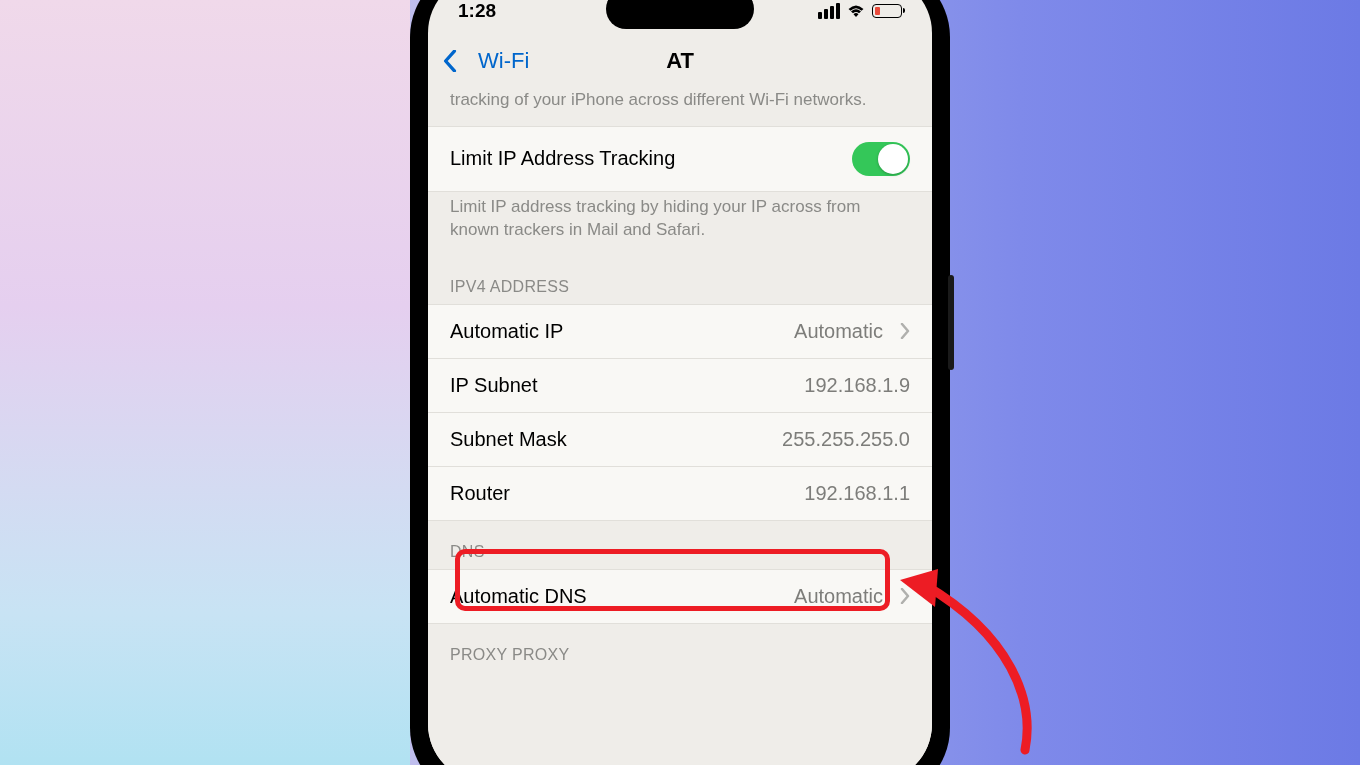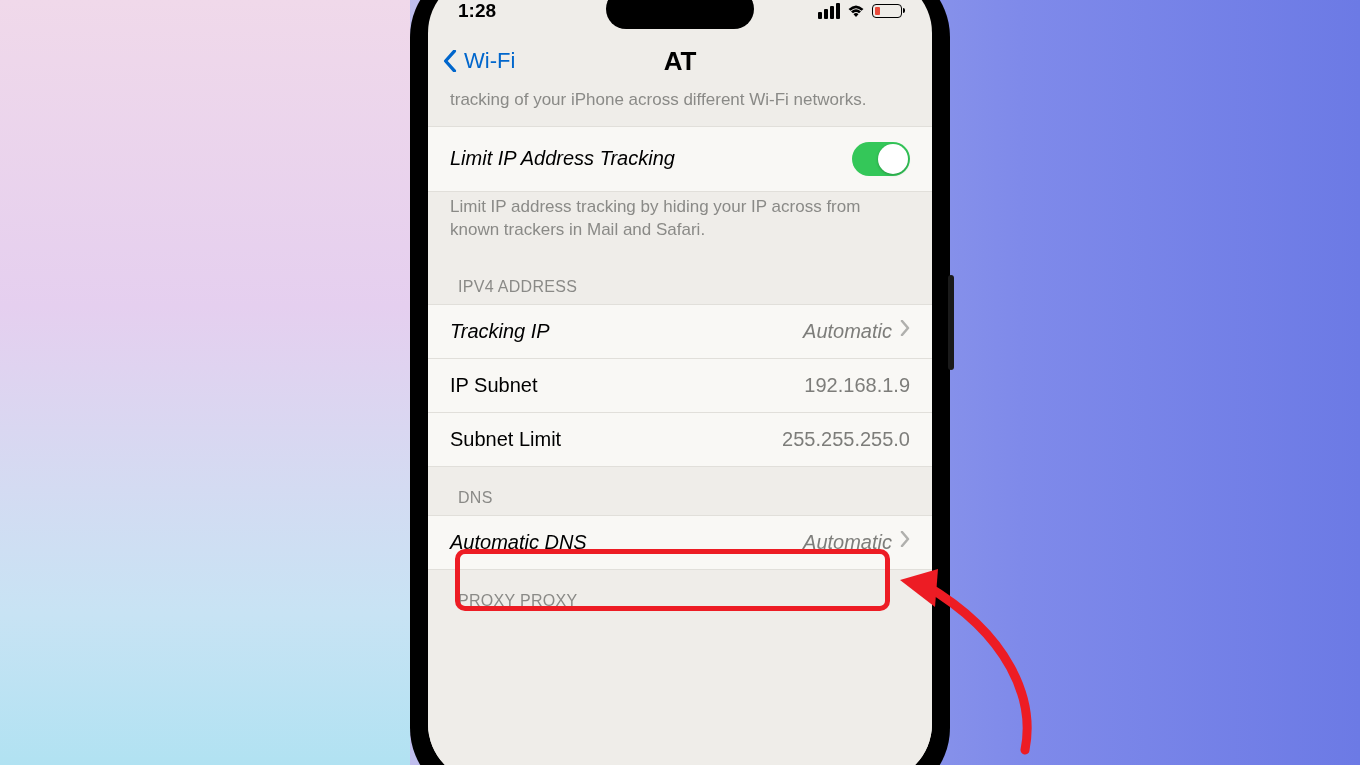--- a/index.html
+++ b/index.html
@@ -117,73 +117,72 @@
       display: flex;
       align-items: center;
       justify-content: center;
       z-index: 5;
     }
     .nav-back {
       position: absolute;
       left: 14px;
       display: flex;
       align-items: center;
-      gap: 6px;
+      gap: 20px;
       color: #0066cc;
       font-size: 22px;
     }
     .chevron-left {
       width: 16px; height: 22px;
       display: inline-block;
     }
     .nav-title {
       font-weight: 700;
-      font-size: 26px;
+      font-size: 22px;
       color: #000;
     }
     .content {
       position: absolute;
       top: 110px;
       left: 0; right: 0; bottom: 0;
       background: #efede9;
       overflow: hidden;
     }
     .footer-text {
       padding: 4px 22px 14px 22px;
       font-size: 17px;
       color: #8a8a87;
       line-height: 1.35;
     }
     .section-header {
       padding: 22px 22px 8px 22px;
       font-size: 16px;
       color: #8a8a87;
       letter-spacing: 0.3px;
-      margin-left: 8px;
     }
     .row {
       background: #f9f8f5;
       padding: 15px 22px;
       display: flex;
       align-items: center;
       justify-content: space-between;
       border-bottom: 1px solid #e1dfda;
       position: relative;
     }
-    .row.first { border-top: 1px solid #e1dfda; font-style: italic; }
+    .row.first { border-top: 1px solid #e1dfda; }
     .row-label {
       font-size: 20px;
       color: #000;
     }
     .row-value {
       font-size: 20px;
       color: #7d7d7a;
       display: flex;
-      align-items: flex-start;
-      gap: 8px;
+      align-items: center;
+      gap: 17px;
     }
     .chevron-right {
       width: 10px; height: 16px;
       display: inline-block;
     }
     .toggle {
       width: 58px;
       height: 34px;
       background: #34c759;
       border-radius: 17px;
@@ -266,39 +265,43 @@
 
       <div class="row first">
         <span class="row-label">Limit IP Address Tracking</span>
         <div class="toggle"></div>
       </div>
       <div class="footer-text">Limit IP address tracking by hiding your IP across from known trackers in Mail and Safari.</div>
 
       <div class="section-header">IPV4 ADDRESS</div>
 
       <div class="row first">
-        <span class="row-label">Tracking IP</span>
+        <span class="row-label">Automatic IP</span>
         <span class="row-value">
           <span>Automatic</span>
           <svg class="chevron-right" viewBox="0 0 10 16">
               <path d="M2 1 L8 8 L2 15" stroke="#b0b0ad" stroke-width="2.5" fill="none" stroke-linecap="round" stroke-linejoin="round"></path>
             </svg>
         </span>
       </div>
 
       <div class="row">
         <span class="row-label">IP Subnet</span>
         <span class="row-value">192.168.1.9</span>
       </div>
 
       <div class="row">
-        <span class="row-label">Subnet Limit</span>
+        <span class="row-label">Subnet Mask</span>
         <span class="row-value">255.255.255.0</span>
       </div>
 
+      <div class="row">
+        <span class="row-label">Router</span>
+        <span class="row-value">192.168.1.1</span>
+      </div>
 
       <div class="section-header">DNS</div>
 
       <div class="row first">
         <span class="row-label">Automatic DNS</span>
         <span class="row-value">
           <span>Automatic</span>
           <svg class="chevron-right" viewBox="0 0 10 16">
               <path d="M2 1 L8 8 L2 15" stroke="#b0b0ad" stroke-width="2.5" fill="none" stroke-linecap="round" stroke-linejoin="round"></path>
             </svg>

